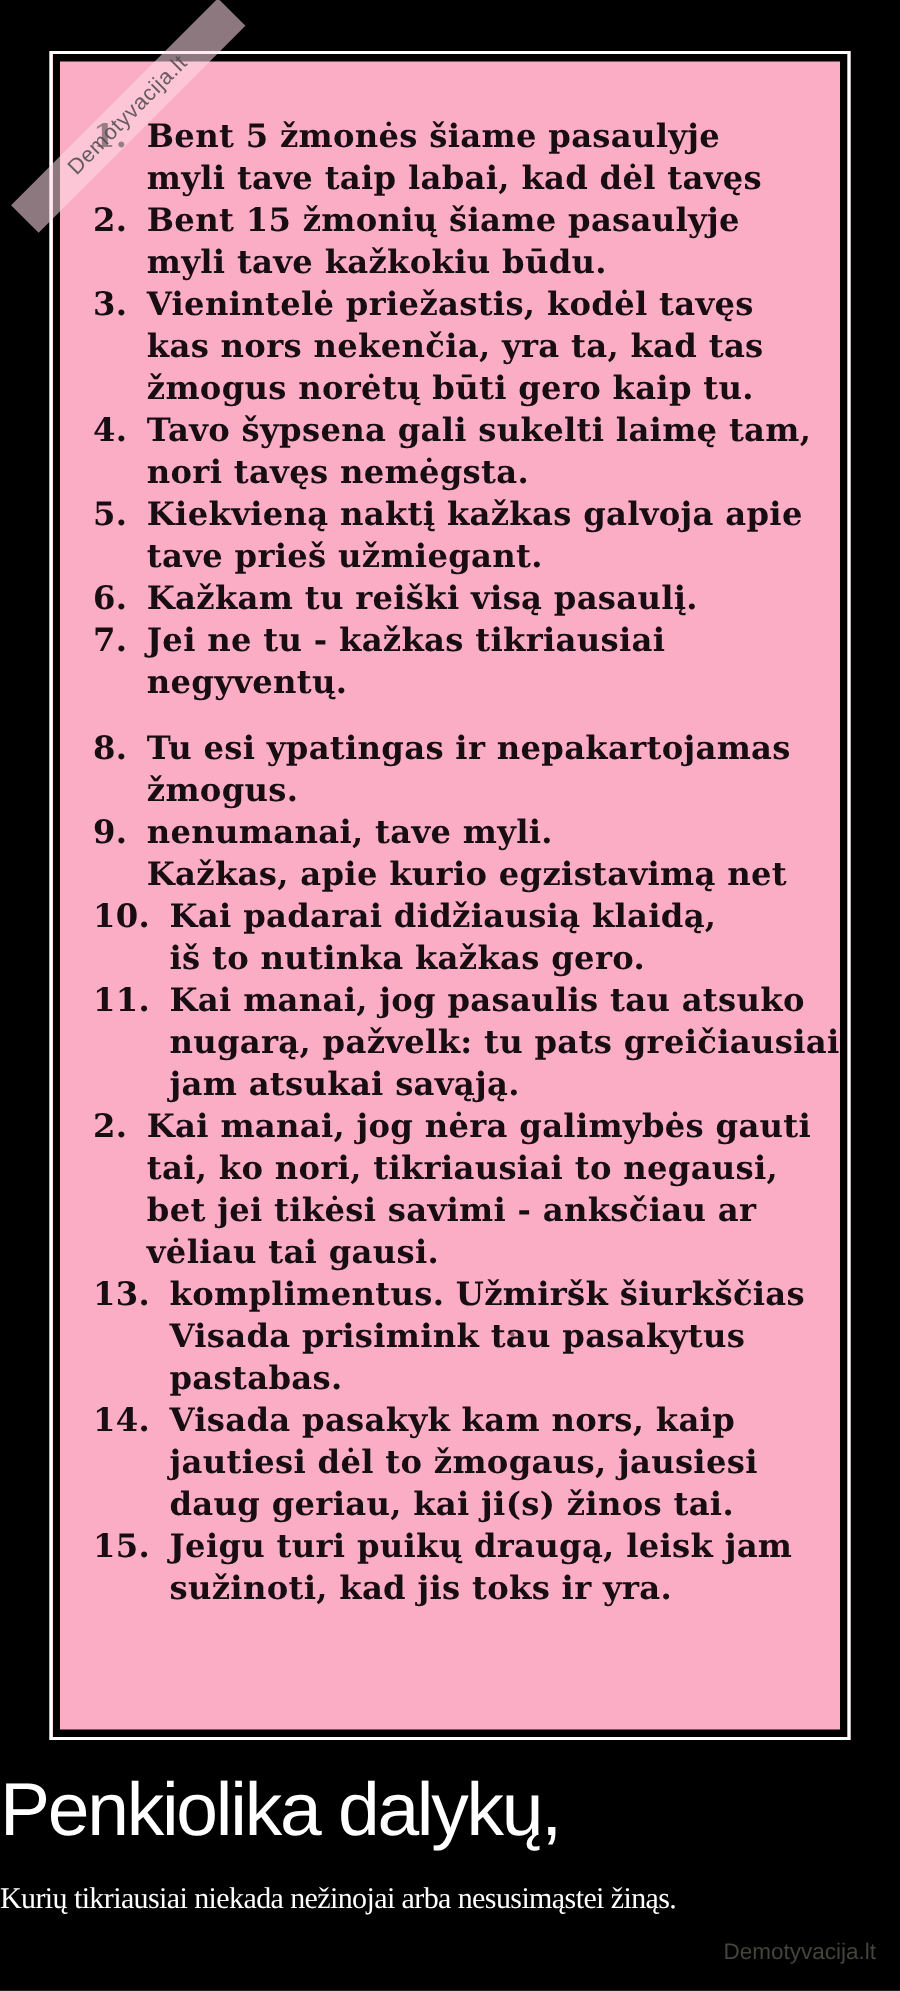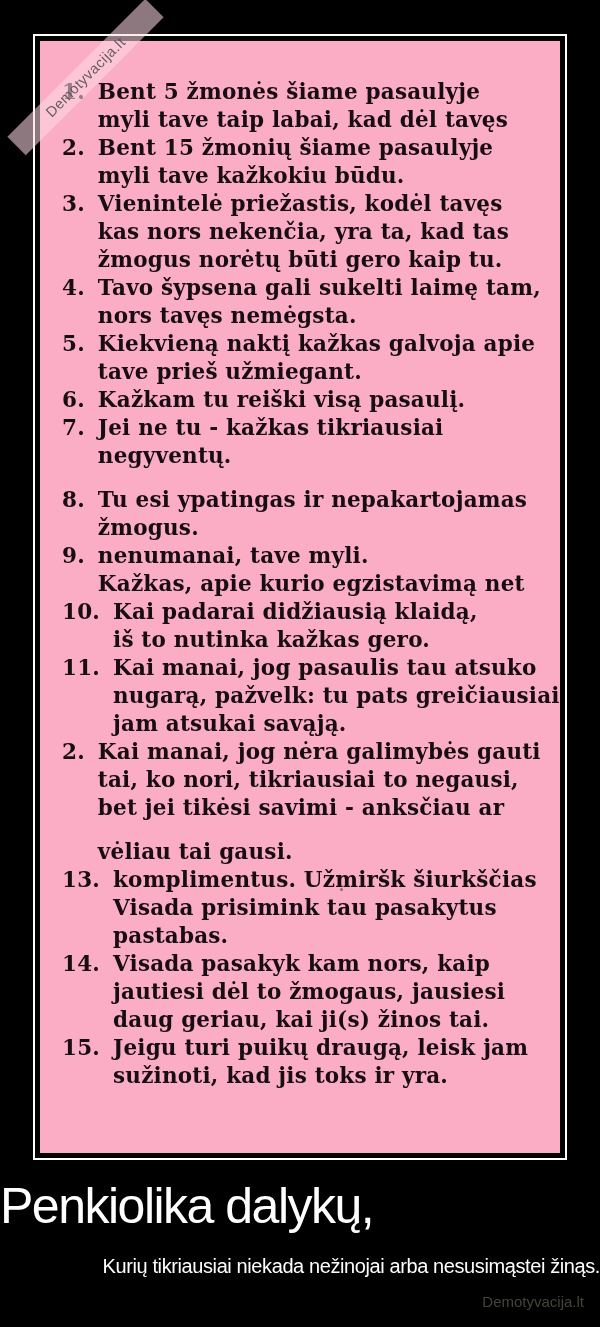--- a/index.html
+++ b/index.html
@@ -36,21 +36,21 @@
     font-weight: bold;
     font-size: 21.5px;
     line-height: 28px;
     letter-spacing: 0.2px;
   }
   .item { display: flex; align-items: flex-start; }
   .item.gap-top { margin-top: 16px; }
   .item .num { flex: 0 0 auto; margin-right: 13px; white-space: pre; }
   .item .txt { flex: 1 1 auto; min-width: 0; }
   .item .line { display: block; white-space: pre; }
-  .item .line.gap-top-line { margin-top: 16px; }
+  .item .line.gap-top-line { }
 
   
   .diag-band {
     position: absolute;
     left: -12px;
     top: 64px;
     width: 195px;
     height: 26px;
     transform: rotate(-45deg);
     background: rgba(255, 219, 230, 0.55);
@@ -78,26 +78,26 @@
     line-height: 58px;
     letter-spacing: -1.5px;
     font-family: "Liberation Sans", sans-serif;
     white-space: nowrap;
   }
   .subtitle {
     position: absolute;
     left: 0;
     right: 0;
     top: 1253px;
-    text-align: right;
+    text-align: left;
     color: var(--title, #fff);
     font-size: 20px;
     line-height: 26px;
     letter-spacing: -0.4px;
-    font-family: Liberation Sans, sans-serif;
+    font-family: Liberation Serif, serif;
     white-space: nowrap;
   }
 
   
   .site-mark {
     position: absolute;
     right: 16px;
     top: 1293px;
     color: var(--watermark, #45443b);
     font-size: 15px;
@@ -141,21 +141,21 @@
           <span class="txt">
             <span class="line">Vienintelė priežastis, kodėl tavęs</span>
             <span class="line">kas nors nekenčia, yra ta, kad tas</span>
             <span class="line">žmogus norėtų būti gero kaip tu.</span>
           </span>
         </div>
         <div class="item">
           <span class="num">4.</span>
           <span class="txt">
             <span class="line">Tavo šypsena gali sukelti laimę tam,</span>
-            <span class="line">nors tavęs nemėgsta.</span>
+            <span class="line">nori tavęs nemėgsta.</span>
           </span>
         </div>
         <div class="item">
           <span class="num">5.</span>
           <span class="txt">
             <span class="line">Kiekvieną naktį kažkas galvoja apie</span>
             <span class="line">tave prieš užmiegant.</span>
           </span>
         </div>
         <div class="item">

